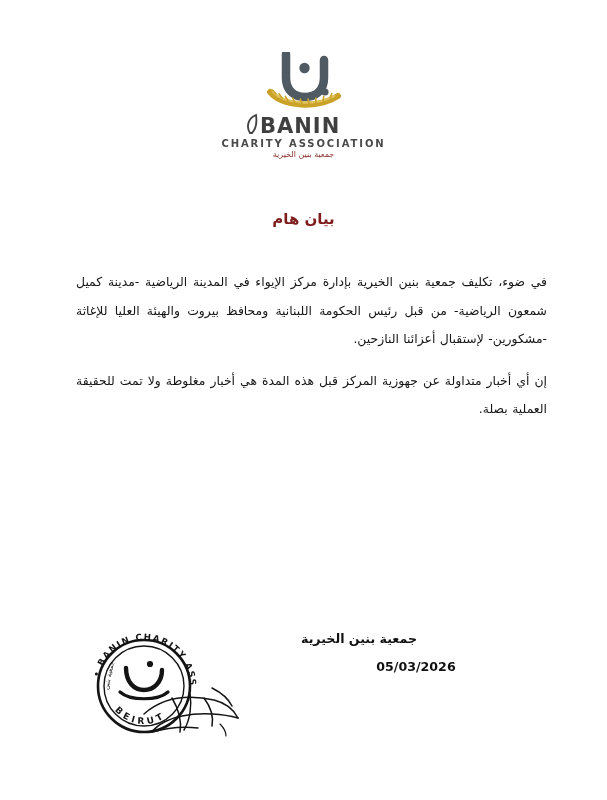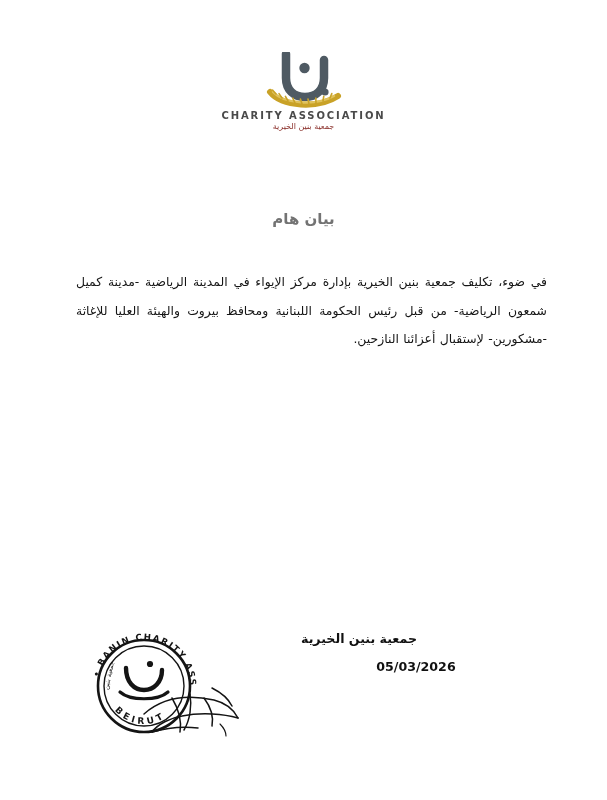--- a/index.html
+++ b/index.html
@@ -69,21 +69,21 @@
   .doc-title {
     position: absolute;
     top: 210px;
     left: 0;
     width: 607px;
     text-align: center;
     direction: rtl;
     font-family: "DejaVu Sans", sans-serif;
     font-size: 15px;
     font-weight: bold;
-    color: #737373;
+    color: #7f1d1d;
     letter-spacing: 0.5px;
   }
 
   
   .body-area {
     position: absolute;
     top: 268px;
     right: 60px;
     left: 76px;
     direction: rtl;
@@ -167,30 +167,40 @@
           <path d="M39 51 l-2.2 -4.8"></path>
             <path d="M46 52 l-1.6 -5"></path>
             <path d="M53 52 l-1 -5"></path>
           <path d="M60 51 l-0.2 -5"></path>
             <path d="M67 49 l0.8 -4.8"></path>
             <path d="M74 46 l1.8 -4.4"></path>
         </g>
       </svg>
     </div>
 
+    <div class="logo-wordmark">
+      <svg width="120" height="24" viewBox="0 0 120 24" xmlns="http://www.w3.org/2000/svg">
+
+        <g fill="#3f3f3f">
+          <path d="M6 20 C2 14 4 5 12 2 C13 9 12 16 8 20 Z" fill="none" stroke="#3f3f3f" stroke-width="1.8"></path>
+        </g>
+        <text x="16" y="20" font-family="DejaVu Sans, Liberation Sans, sans-serif" font-size="21" font-weight="bold" fill="#3f3f3f" letter-spacing="1">BANIN</text>
+      </svg>
+    </div>
 
     <div class="logo-tagline">CHARITY ASSOCIATION</div>
 
     <div class="logo-tagline-ar">جمعية بنين الخيرية</div>
   </div>
 
   <div class="doc-title">بيان هام</div>
 
   <div class="body-area">
     <p class="para">في ضوء، تكليف جمعية بنين الخيرية بإدارة مركز الإيواء في المدينة الرياضية -مدينة كميل شمعون الرياضية- من قبل رئيس الحكومة اللبنانية ومحافظ بيروت والهيئة العليا للإغاثة -مشكورين- لإستقبال أعزائنا النازحين.</p>
+    <p class="para">إن أي أخبار متداولة عن جهوزية المركز قبل هذه المدة هي أخبار مغلوطة ولا تمت للحقيقة العملية بصلة.</p>
   </div>
 
   <div class="sign-block">
     <div class="sign-line">جمعية بنين الخيرية</div>
     <div class="sign-date">05/03/2026</div>
   </div>
 
   <div class="stamp-block">
     <svg width="160" height="112" viewBox="0 0 160 112" xmlns="http://www.w3.org/2000/svg">
       <defs>

